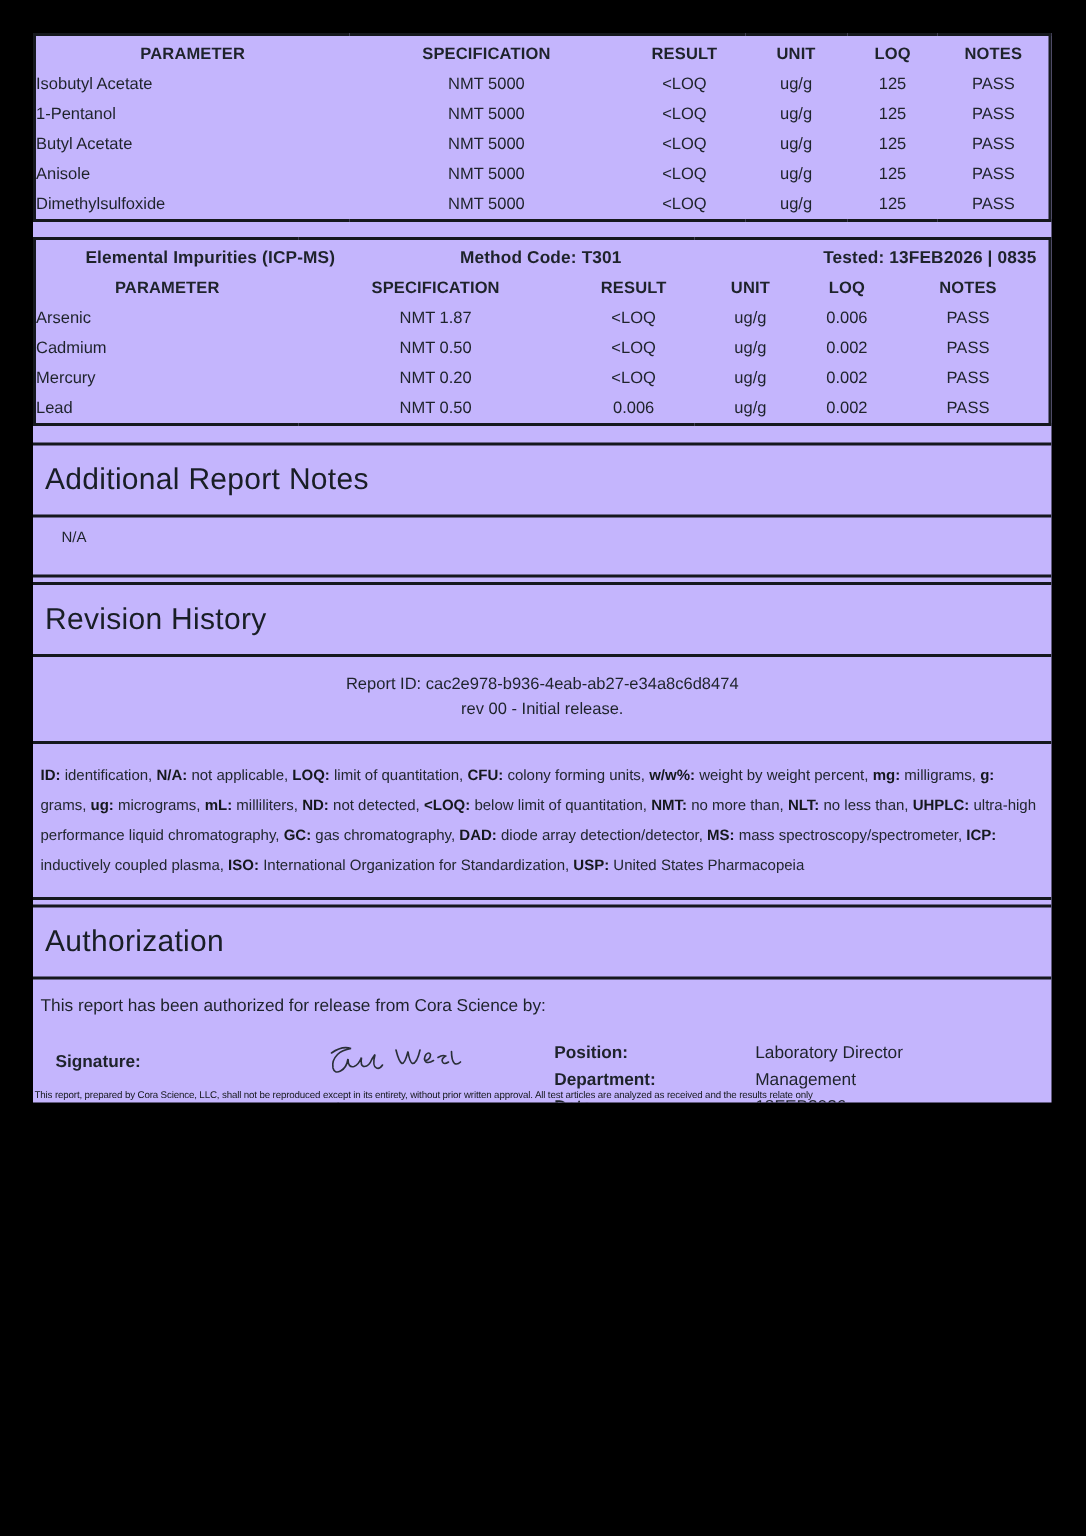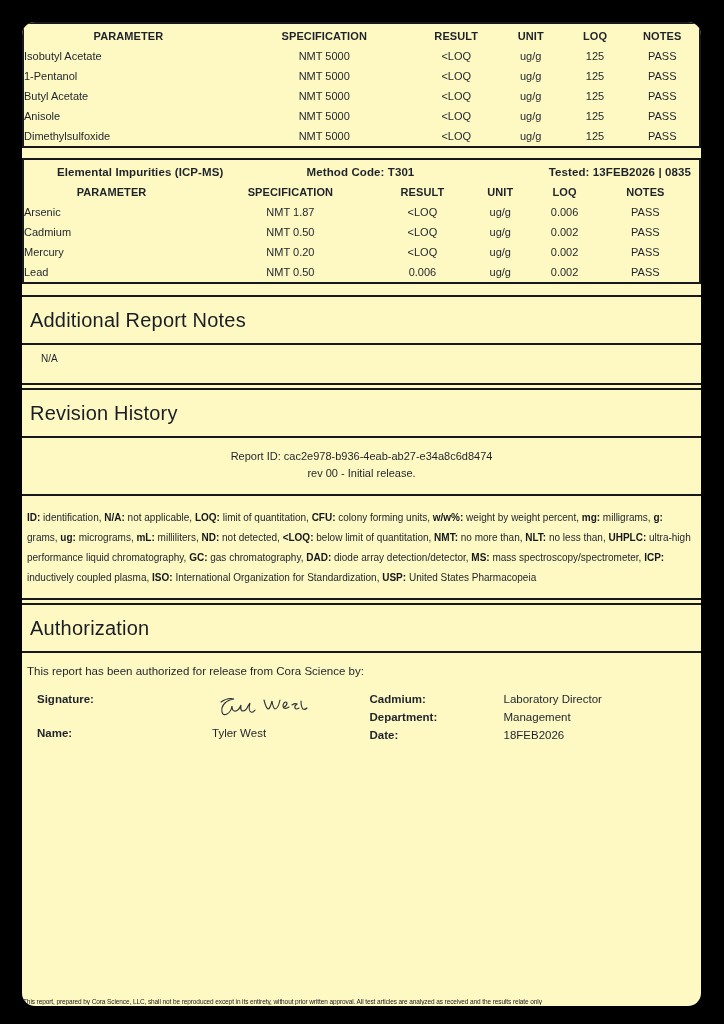--- a/index.html
+++ b/index.html
@@ -2,22 +2,22 @@
 <html><head>
 <meta charset="utf-8">
 <style>
   html,body{margin:0;padding:0;}
   .screen{
     position:relative; width:724px; height:1024px;
     background:#000; overflow:hidden;
     font-family:"Liberation Sans", sans-serif;
   }
   .page{
-    position:absolute; left:22px; top:22px; width:679px; height:984px;
-    background:#fef9c3; color:#1e232b; overflow:hidden;border-radius:13px;
+    position:absolute; left:22px; top:22px; width:679px; height:713px;
+    background:#c4b5fd; color:#1e232b; overflow:hidden;
   }
   
   table.tbl{
     width:100%; border-collapse:collapse; table-layout:fixed;
     border:2px solid #15181d;
   }
   table.tbl th, table.tbl td{
     font-size:11px; text-align:center; vertical-align:middle;
     padding:4px 2px; overflow:hidden; white-space:nowrap;
   }
@@ -40,21 +40,21 @@
   .notes-body{ padding:8px 5px 19px 19px; font-size:10px; }
   .rev-body{ padding:10px 5px 12px 5px; font-size:11px; line-height:17px;text-align:center; }
   .abbr-body{ padding:9px 6px 10px 5px; font-size:10px; line-height:20px; color:#22272f;}
   .abbr-body b{ color:#15181d; }
   
   .auth-body{ padding:12px 5px 20px 5px; font-size:11.5px; }
   .auth-intro{ margin:0 0 16px 0; }
   .auth-grid{ display:flex; }
   .auth-left{ width:50%; padding-left:10px; box-sizing:border-box;}
   .auth-right{ width:50%; padding-left:8px; box-sizing:border-box;}
-  .auth-row{ display:flex; align-items:flex-start; }
+  .auth-row{ display:flex; align-items:center; }
   .auth-left .auth-row{ min-height:26px; }
   .auth-left .auth-label{ width:175px; }
   .auth-right .auth-row{ min-height:18px; }
   .auth-right .auth-label{ width:134px; }
   .auth-label{ font-weight:700; }
   .sig svg{ display:block; }
   .name-row{ margin-top:4px; }
   
   .page-footer{
     position:absolute; left:1px; right:0; bottom:1px;
@@ -229,21 +229,21 @@
                 </svg>
               </span>
             </div>
             <div class="auth-row name-row">
               <span class="auth-label">Name:</span>
               <span class="auth-value">Tyler West</span>
             </div>
           </div>
           <div class="auth-right">
             <div class="auth-row">
-              <span class="auth-label">Cadmium:</span>
+              <span class="auth-label">Position:</span>
               <span class="auth-value">Laboratory Director</span>
             </div>
             <div class="auth-row">
               <span class="auth-label">Department:</span>
               <span class="auth-value">Management</span>
             </div>
             <div class="auth-row">
               <span class="auth-label">Date:</span>
               <span class="auth-value">18FEB2026</span>
             </div>

